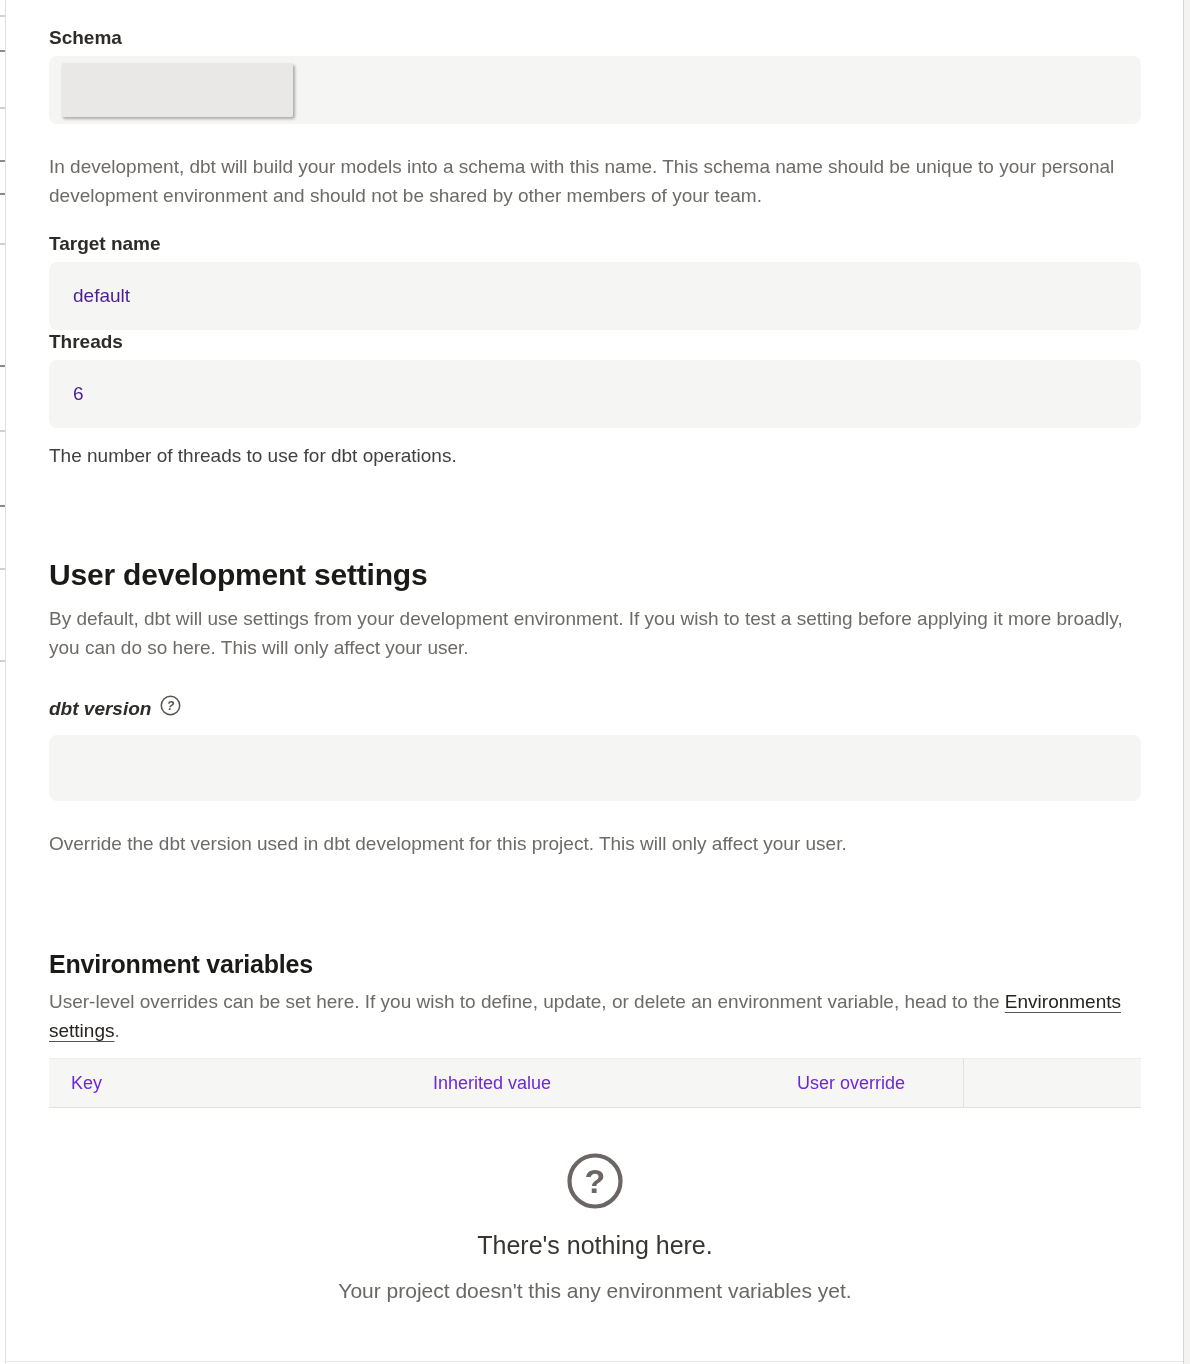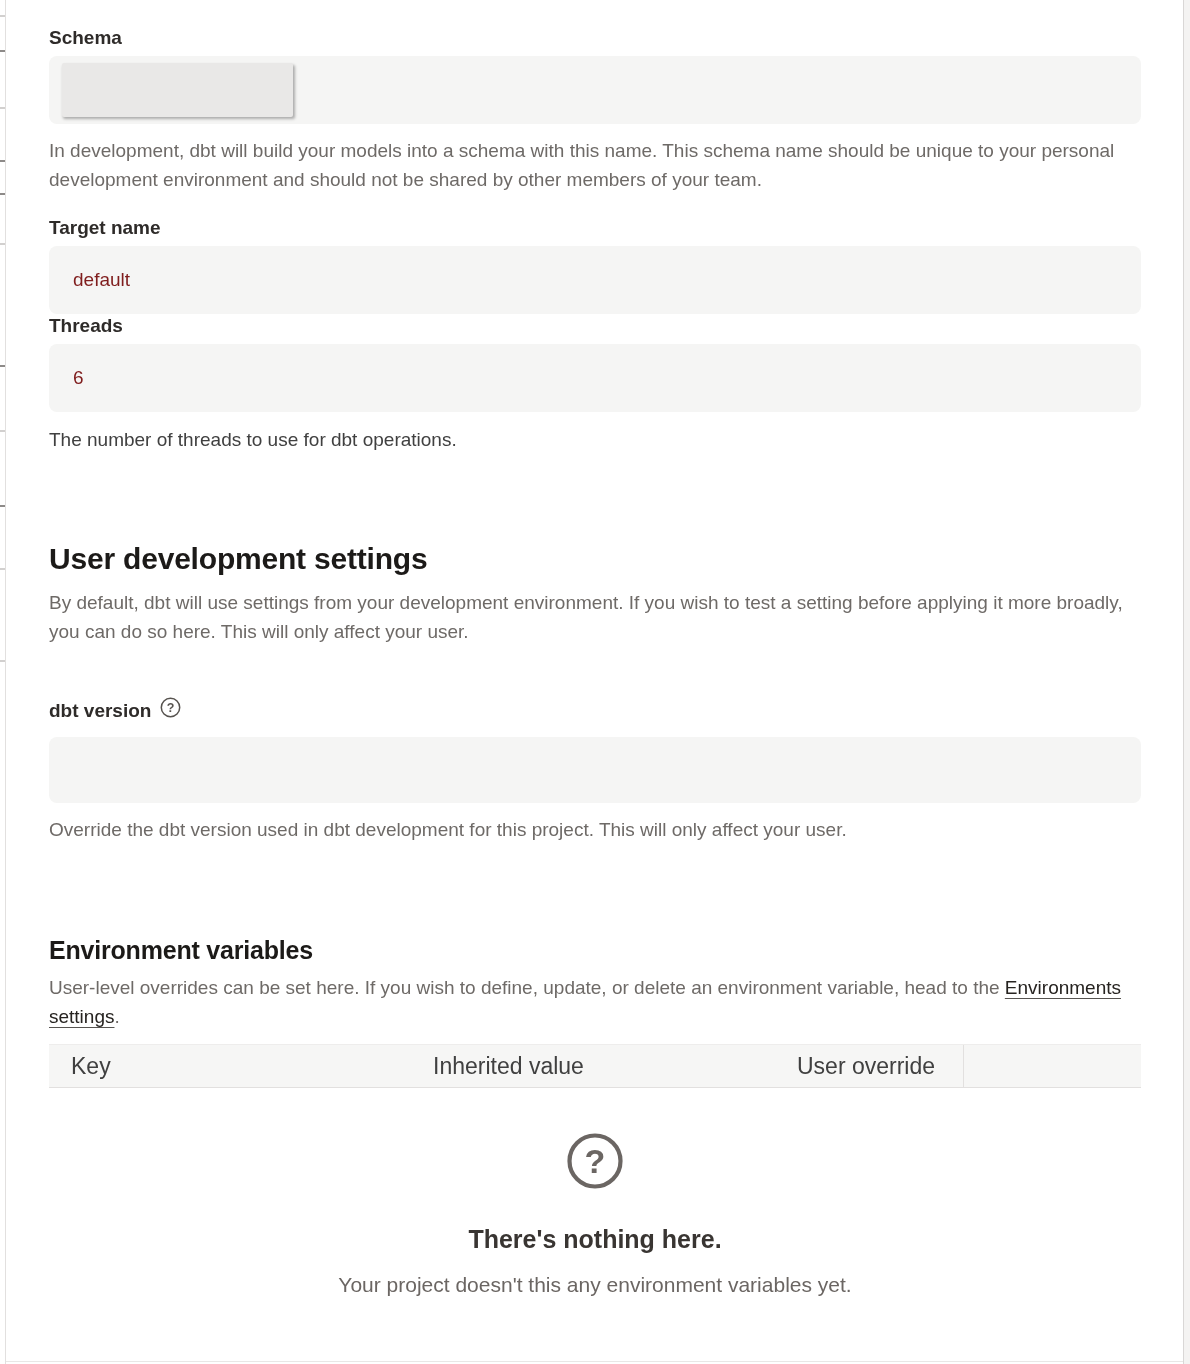--- a/index.html
+++ b/index.html
@@ -36,29 +36,29 @@
 
   .content { margin: 0 49px; width: 1092px; padding-top: 26px; position: relative; }
 
   .field-label {
     font-size: 19px; font-weight: 700; color: #2e2b29; line-height: 23px;
     display: flex; align-items: center; gap: 9px;
   }
   .text-input {
     margin-top: 7px; height: 68px; background: #f5f5f4; border-radius: 8px;
     display: flex; align-items: center; padding: 0 24px;
-    font-size: 19px; color: #7f1d1d; cursor: text;
+    font-size: 19px; color: #4c1d95; cursor: text;
   }
   .skeleton-box {
     width: 231px; height: 54px; margin-left: -11px;
     background: #e9e8e7; border-radius: 2px;
     box-shadow: 1.5px 2px 3px rgba(0,0,0,0.30);
   }
   .help-text {
-    margin-top: 12px; font-size: 19px; color: #6e6a67; line-height: 29px;
+    margin-top: 28px; font-size: 19px; color: #6e6a67; line-height: 29px;
   }
 
   .section-title-lg {
     font-size: 30px; font-weight: 700; color: #1c1a18; line-height: 36px;
     letter-spacing: -0.2px;
   }
   .section-title-md {
     font-size: 25px; font-weight: 700; color: #1c1a18; line-height: 32px;
     letter-spacing: -0.2px;
   }
@@ -67,46 +67,46 @@
   }
   .inline-link {
     color: #262320; text-decoration: underline;
     text-decoration-color: #565350; text-underline-offset: 4px; cursor: pointer;
   }
 
   .help-icon-sm { display: inline-block; vertical-align: -3px; }
 
   
   .env-table-header {
-    margin-top: 13px; height: 44px; background: #f6f6f5;
+    margin-top: 13px; height: 50px; background: #f6f6f5;
     border-top: 1px solid #eeedec; border-bottom: 1px solid #e2e0df;
     display: grid; grid-template-columns: 384px 364px 166px 1fr;
     align-items: center;
-    font-size: 23px; color: #404040;
+    font-size: 18px; color: #6d28d9;
   }
   .env-table-header .col-key { padding-left: 22px; }
   .env-table-header .col-actions {
     height: 100%; border-left: 1px solid #e2e0df;
   }
 
   
   .empty-state { text-align: center; }
   .empty-icon { margin-top: 44px; display: inline-block; }
   .empty-title {
-    margin-top: 30px; font-size: 25px; font-weight: 700; color: #393532;
+    margin-top: 16px; font-size: 25px; font-weight: 400; color: #393532;
     line-height: 31px;
   }
   .empty-message {
     margin-top: 15px; font-size: 21px; color: #6b6663; line-height: 29px;
   }
 
   
   .mt-22 { margin-top: 22px; }
   .mt-28 { }
-  .mt-33 { margin-top: 51px; }
+  .mt-33 { margin-top: 33px; font-style: italic; }
   .mt-87 { margin-top: 87px; }
   .mt-90 { margin-top: 90px; }
   .mt-13-help { margin-top: 13px; font-size: 19px; color: #404040; line-height: 29px; }
   .input-slim { height: 66px; margin-top: 14px; }
 </style>
 </head>
 <body>
 
 <div class="left-gutter-line"></div>
 <div class="gutter-tick" style="top:15px"></div>

